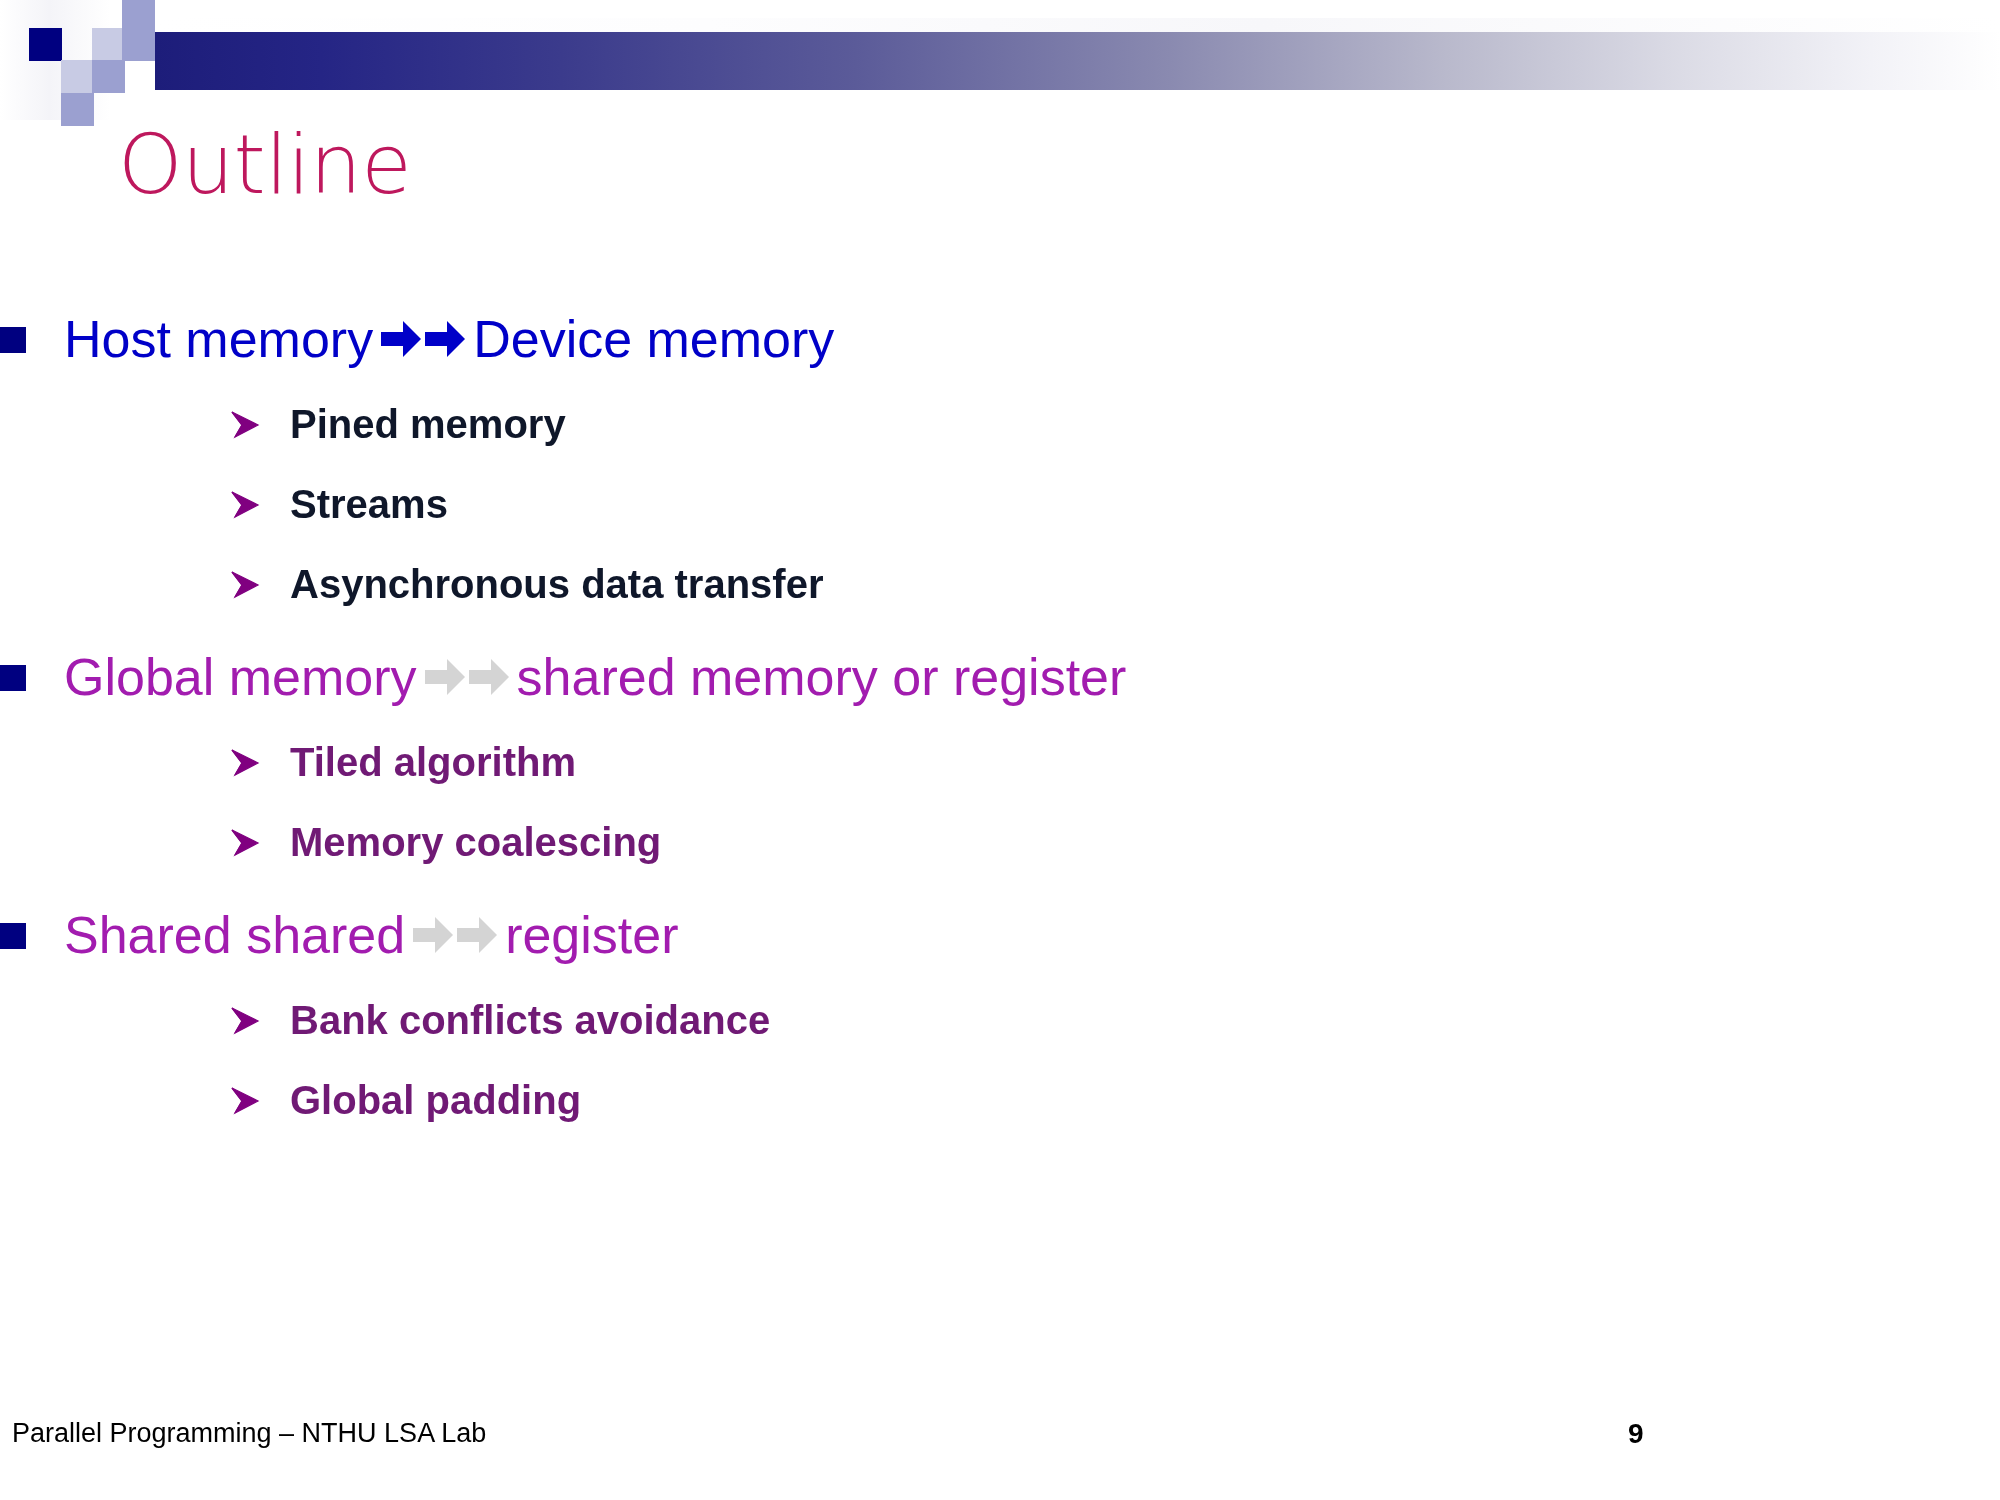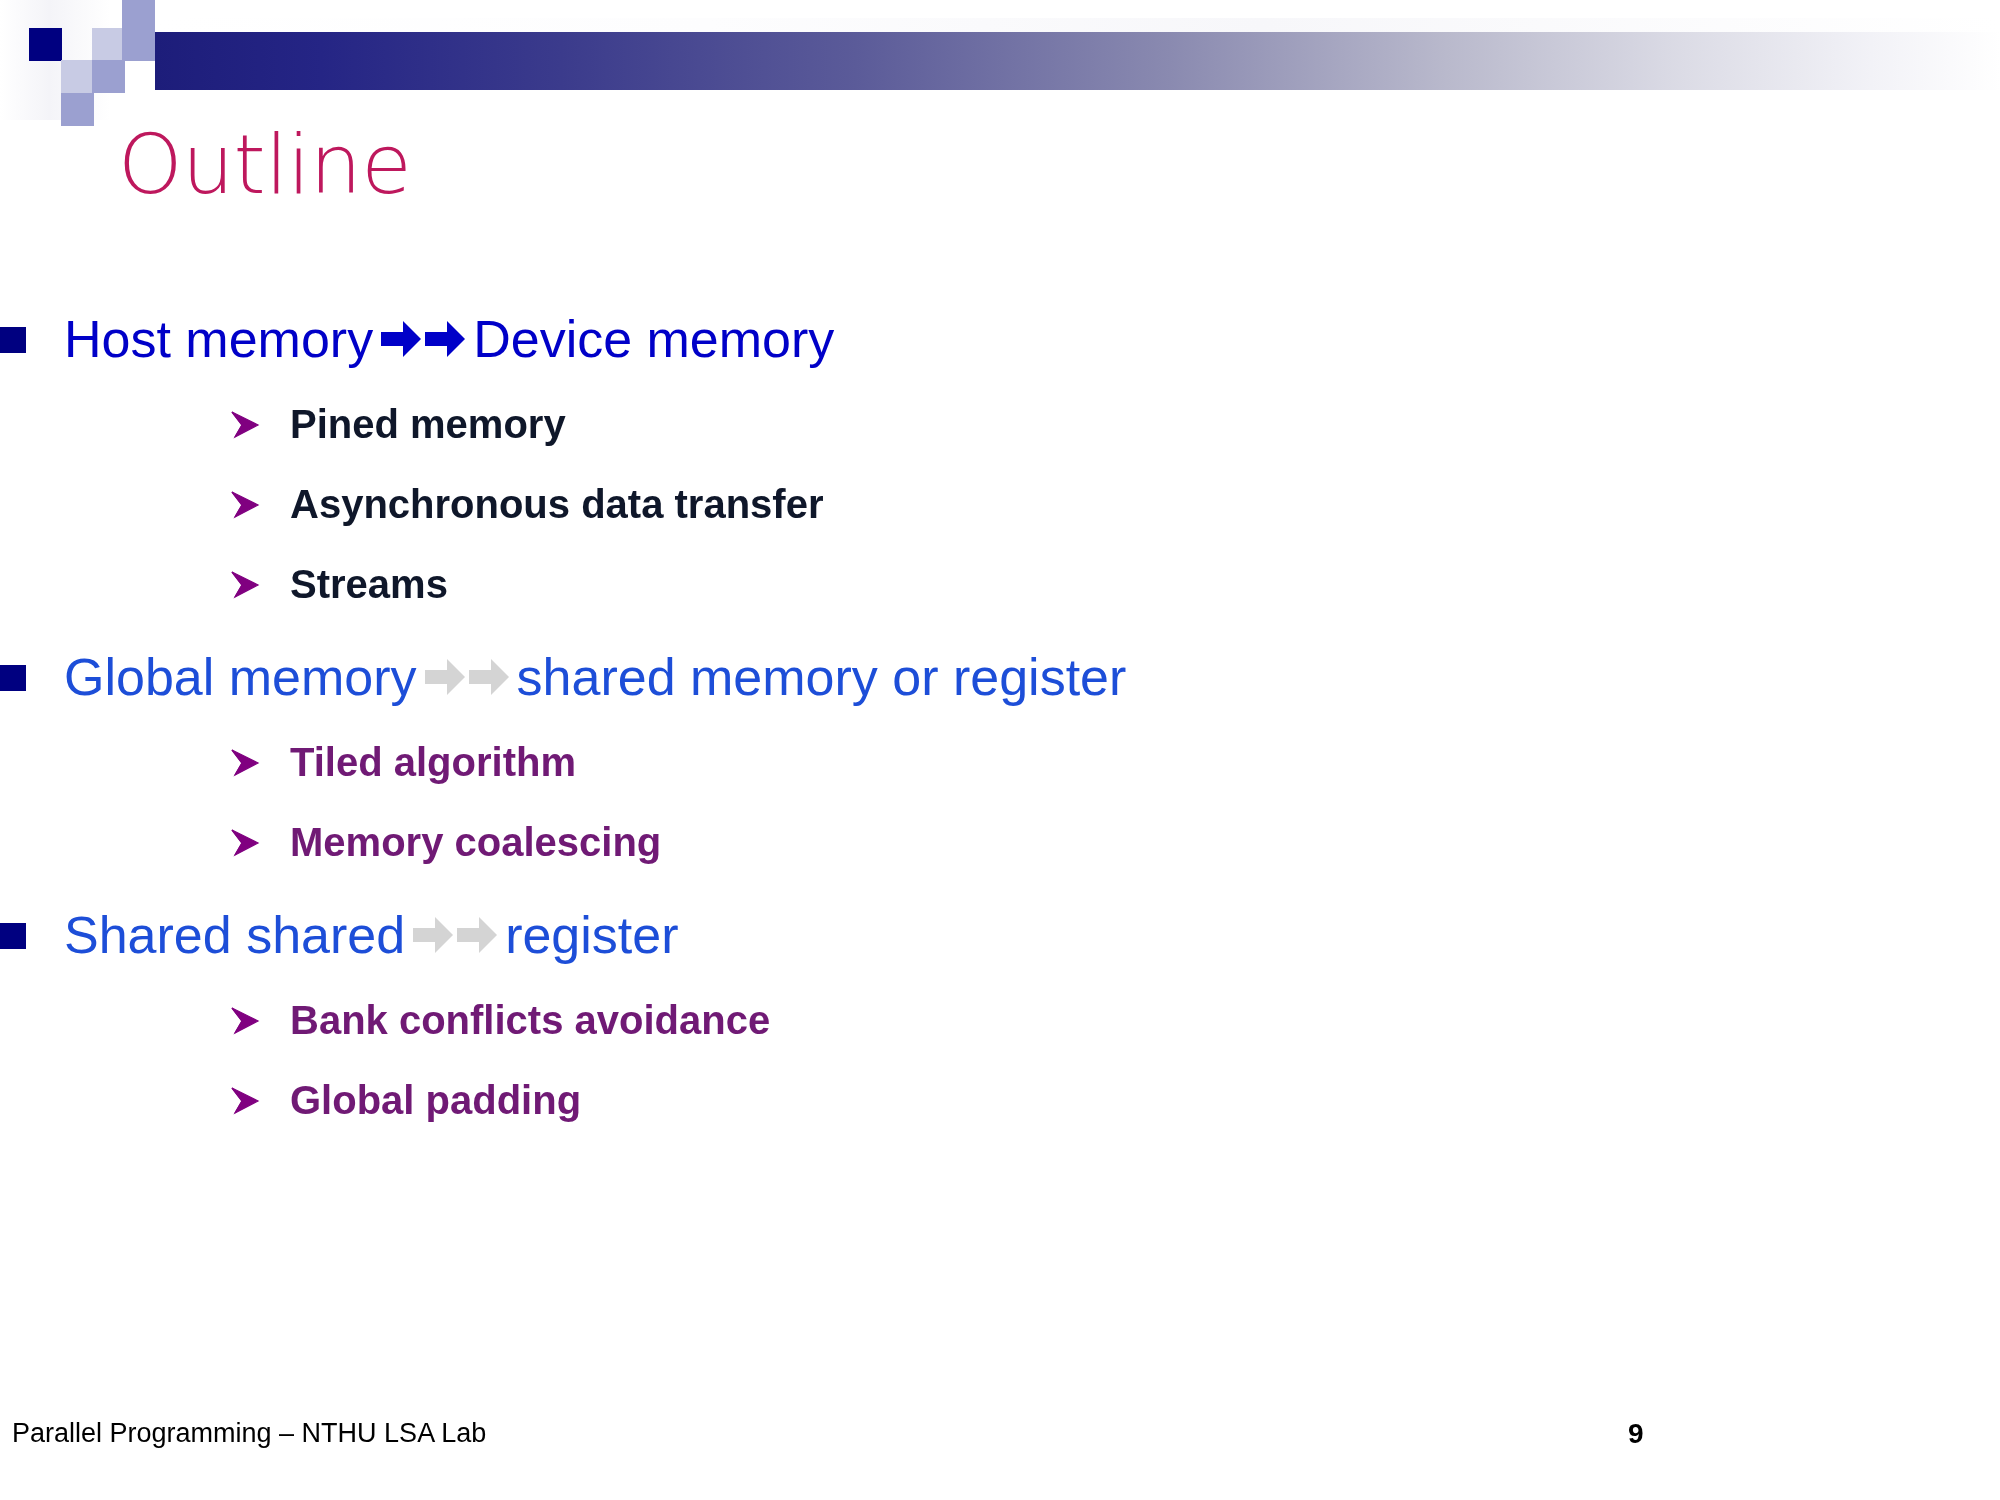--- a/index.html
+++ b/index.html
@@ -95,21 +95,21 @@
     margin-top: 2px;
   }
   .l1-text {
     margin-left: 38px;
     font-size: 52px;
     line-height: 78px;
     white-space: nowrap;
     font-family: "Liberation Sans", sans-serif;
   }
   .l1-text.active  { color: #0000C8; }
-  .l1-text.dimmed  { color: #1d4ed8; }
+  .l1-text.dimmed  { color: #a21caf; }
 
   .arrows {
     display: inline-block;
     font-weight: bold;
     letter-spacing: -2px;
     padding: 0 6px;
   }
   .arrows svg { vertical-align: -2px; }
 
   .l2 {
@@ -196,28 +196,28 @@
         <path d="M4 5 L30 18 L7 30 L14 18 Z" fill="#800080" stroke="#800080" stroke-width="1.2"></path>
         <path d="M4 5 L14 18 L7 30" fill="none" stroke="#800080" stroke-width="1.4"></path>
       </svg>
       <span class="l2-text active">Pined memory</span>
     </div>
     <div class="l2">
       <svg class="l2-marker" viewBox="0 0 34 34">
         <path d="M4 5 L30 18 L7 30 L14 18 Z" fill="#800080" stroke="#800080" stroke-width="1.2"></path>
         <path d="M4 5 L14 18 L7 30" fill="none" stroke="#800080" stroke-width="1.4"></path>
       </svg>
+      <span class="l2-text active">Streams</span>
+    </div>
+    <div class="l2">
+      <svg class="l2-marker" viewBox="0 0 34 34">
+        <path d="M4 5 L30 18 L7 30 L14 18 Z" fill="#800080" stroke="#800080" stroke-width="1.2"></path>
+        <path d="M4 5 L14 18 L7 30" fill="none" stroke="#800080" stroke-width="1.4"></path>
+      </svg>
       <span class="l2-text active">Asynchronous data transfer</span>
-    </div>
-    <div class="l2">
-      <svg class="l2-marker" viewBox="0 0 34 34">
-        <path d="M4 5 L30 18 L7 30 L14 18 Z" fill="#800080" stroke="#800080" stroke-width="1.2"></path>
-        <path d="M4 5 L14 18 L7 30" fill="none" stroke="#800080" stroke-width="1.4"></path>
-      </svg>
-      <span class="l2-text active">Streams</span>
     </div>
     <div class="gap-block"></div>
     <div class="l1">
       <span class="l1-bullet"></span>
       <span class="l1-text dimmed"><span>Global memory</span><span class="arrows"><svg width="44" height="40" viewBox="0 0 44 40">
             <path d="M2 20 L20 2 L20 13 L42 13 L42 27 L20 27 L20 38 Z" fill="#d4d4d4" transform="translate(44,0) scale(-1,1)"></path>
           </svg><svg width="44" height="40" viewBox="0 0 44 40">
             <path d="M2 20 L20 2 L20 13 L42 13 L42 27 L20 27 L20 38 Z" fill="#d4d4d4" transform="translate(44,0) scale(-1,1)"></path>
           </svg></span><span>shared memory or register</span></span>
     </div>

